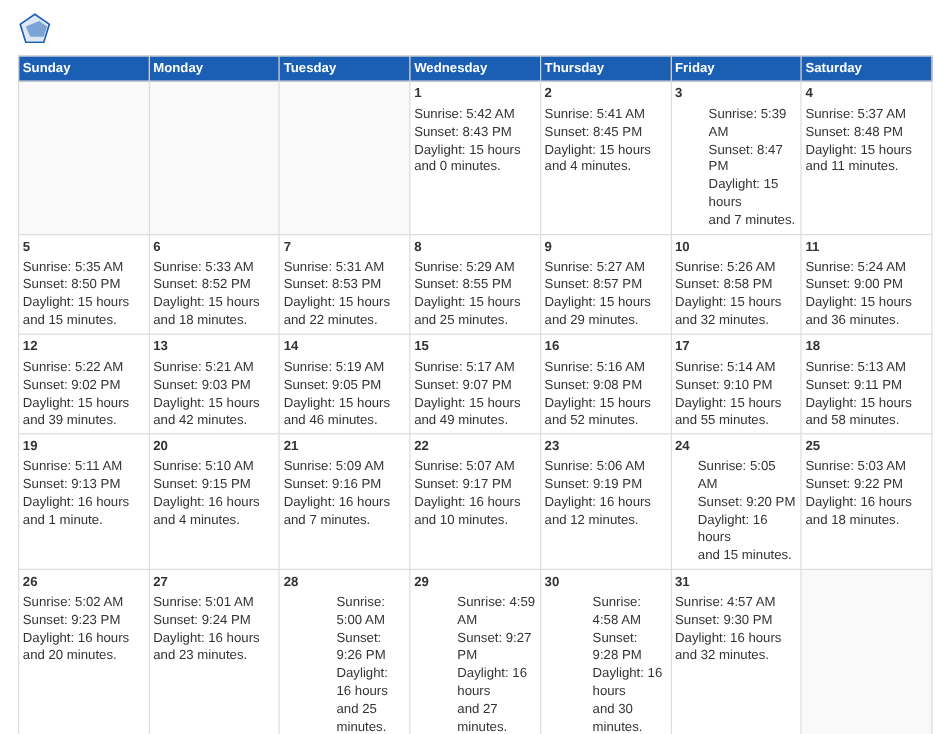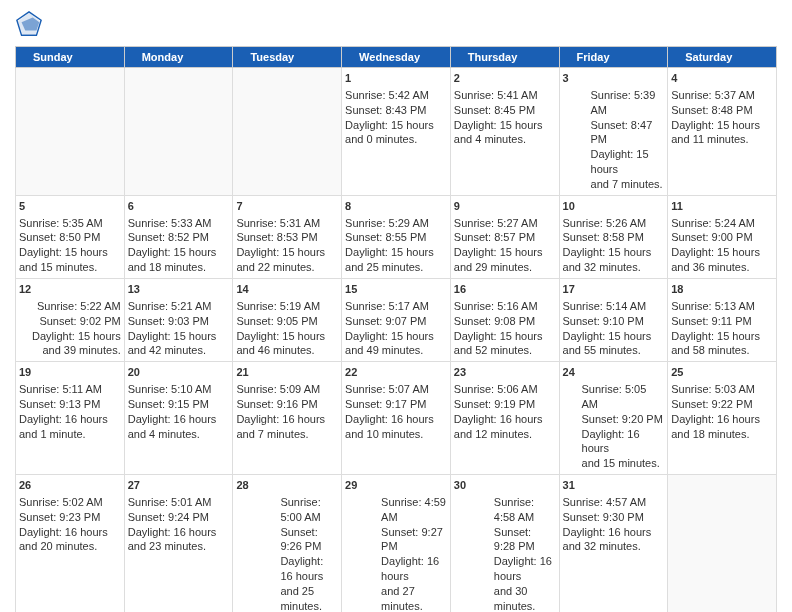--- a/index.html
+++ b/index.html
@@ -61,21 +61,21 @@
     .calendar {
       width: 100%;
       border-collapse: collapse;
       table-layout: fixed;
     }
     .calendar th {
       background: #1a5fb4;
       color: #fff;
       font-size: 11px;
       font-weight: bold;
-      padding: 4px 17px;
+      padding: 4px 3px;
       text-align: left;
       border: 1px solid #ccc;
     }
     .calendar td {
       border: 1px solid #ddd;
       vertical-align: top;
       padding: 3px 3px;
       height: 82px;
       background: #fff;
       font-size: 9px;
@@ -211,21 +211,21 @@
             <div class="day-num">11</div>
             <div class="day-info" style="white-space: pre-line;">Sunrise: 5:24 AM
 Sunset: 9:00 PM
 Daylight: 15 hours
 and 36 minutes.</div>
           </td>
         </tr>
         <tr>
           <td>
             <div class="day-num">12</div>
-            <div class="day-info" style="white-space: pre-line; text-align: right;">Sunrise: 5:22 AM
+            <div class="day-info" style="white-space: pre-line;">Sunrise: 5:22 AM
 Sunset: 9:02 PM
 Daylight: 15 hours
 and 39 minutes.</div>
           </td>
           <td>
             <div class="day-num">13</div>
             <div class="day-info" style="white-space: pre-line;">Sunrise: 5:21 AM
 Sunset: 9:03 PM
 Daylight: 15 hours
 and 42 minutes.</div>

